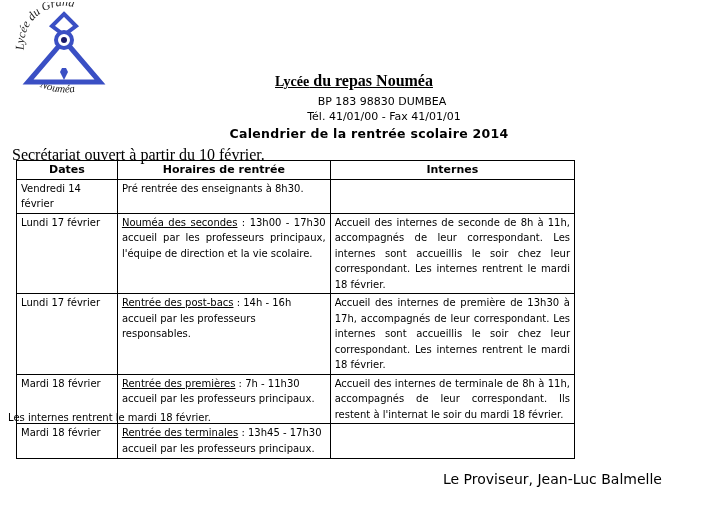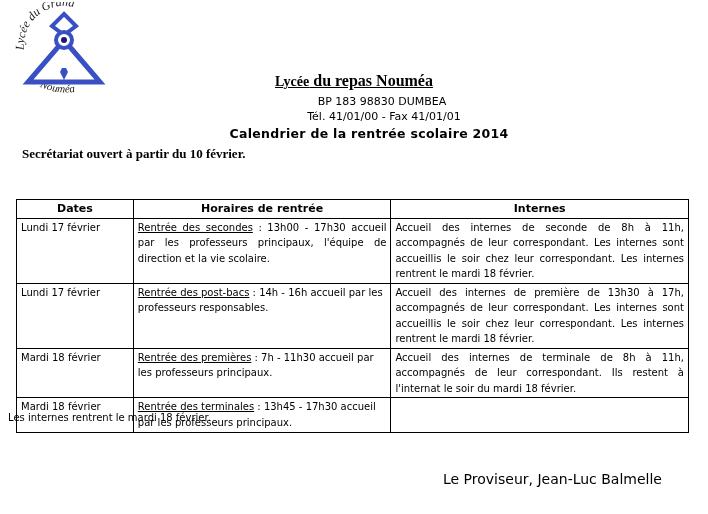--- a/index.html
+++ b/index.html
@@ -5,22 +5,22 @@
     html, body { margin:0; padding:0; background:#ffffff; }
     body { width:708px; height:514px; position:relative; overflow:hidden; color:#000; font-family:"DejaVu Sans", sans-serif; }
     .logo { position:absolute; left:12px; top:2px; width:100px; height:96px; }
     .header { position:absolute; left:0; width:708px; text-align:center; }
     .school-title { top:72px; font-size:15px; font-weight:bold; font-family:"Liberation Serif", serif; }
     .school-title .lycee { font-family:Liberation Serif, serif; font-size:14px; text-decoration:underline; }
     .school-title .rest { text-decoration:underline; font-size:16px; }
     .addr { top:95px; font-size:11px; left:28px; }
     .tel { top:110px; font-size:11px; left:30px; }
     .cal-title { top:126px; font-size:12.5px; font-weight:bold; left:15px; letter-spacing:0.3px; }
-    .secretariat { position:absolute; left:22px; top:146px; font-family:"Liberation Serif", serif; font-size:13px;font-weight:bold; }
-    table.cal { position:absolute; left:16px; top:160px; width:673px; border-collapse:collapse; font-size:10px;margin-top:39px; }
+    .secretariat { position:absolute; left:12px; top:146px; font-family:"Liberation Serif", serif; font-size:16px; }
+    table.cal { position:absolute; left:16px; top:160px; width:559px; border-collapse:collapse; font-size:10px; }
     table.cal td, table.cal th { border:1.2px solid #000; vertical-align:top; padding:1px 4px; line-height:15.5px; }
     table.cal th { font-weight:bold; text-align:center; font-size:11px; height:14px; }
     col.c1 { width:117px; } col.c2 { width:258px; } col.c3 { width:298px; }
     .just { text-align:justify; }
     .u { text-decoration:underline; }
     .notes { position:absolute; left:8px; top:409px; font-size:10px; line-height:17px; }
     .notes .b { font-weight:bold; text-decoration:underline; }
     .signature { position:absolute; left:443px; top:471px; font-size:14px; }
   </style>
 </head>
@@ -60,23 +60,28 @@
       <col class="c1">
       <col class="c2">
       <col class="c3">
     </colgroup>
   <tbody>
       <tr>
     <th>Dates</th>
     <th>Horaires de rentrée</th>
     <th>Internes</th>
   </tr>
+  <tr style="height:17px;">
+    <td>Vendredi 14 février</td>
+    <td><span class="u"></span><span>Pré rentrée des enseignants à 8h30.</span></td>
+    <td class="just"></td>
+  </tr>
   <tr style="height:62px;">
     <td>Lundi 17 février</td>
-    <td class="just"><span class="u">Rentrée des secondes</span><span> : 13h00 - 17h30 accueil par les professeurs principaux, l'équipe de direction et la vie scolaire.</span></td>
+    <td class="just"><span class="u">Nouméa des secondes</span><span> : 13h00 - 17h30 accueil par les professeurs principaux, l'équipe de direction et la vie scolaire.</span></td>
     <td class="just">Accueil des internes de seconde de 8h à 11h, accompagnés de leur correspondant.  Les internes sont accueillis le soir chez leur correspondant. Les internes rentrent le mardi 18 février.</td>
   </tr>
   <tr style="height:63px;">
     <td>Lundi 17 février</td>
     <td><span class="u">Rentrée des post-bacs</span><span> : 14h - 16h accueil par les professeurs responsables.</span></td>
     <td class="just">Accueil des internes de première de 13h30 à 17h, accompagnés de leur correspondant. Les internes sont accueillis le soir chez leur correspondant. Les internes rentrent le mardi 18 février.</td>
   </tr>
   <tr style="height:45px;">
     <td>Mardi 18 février</td>
     <td><span class="u">Rentrée des premières</span><span> : 7h - 11h30 accueil par les professeurs principaux.</span></td>

